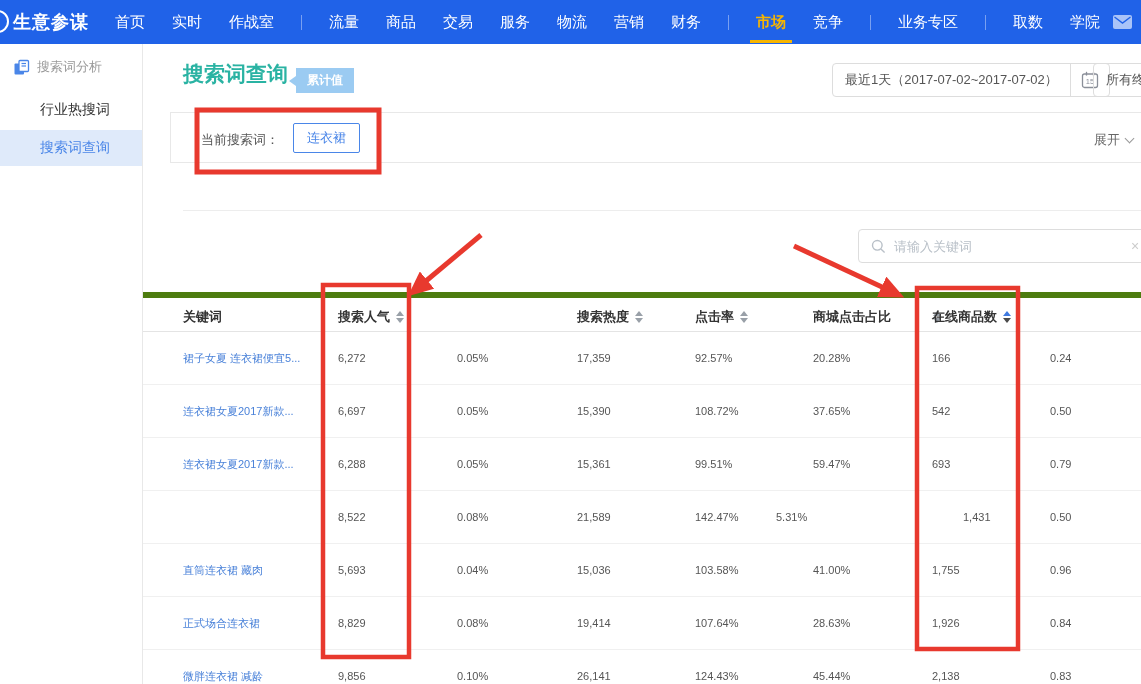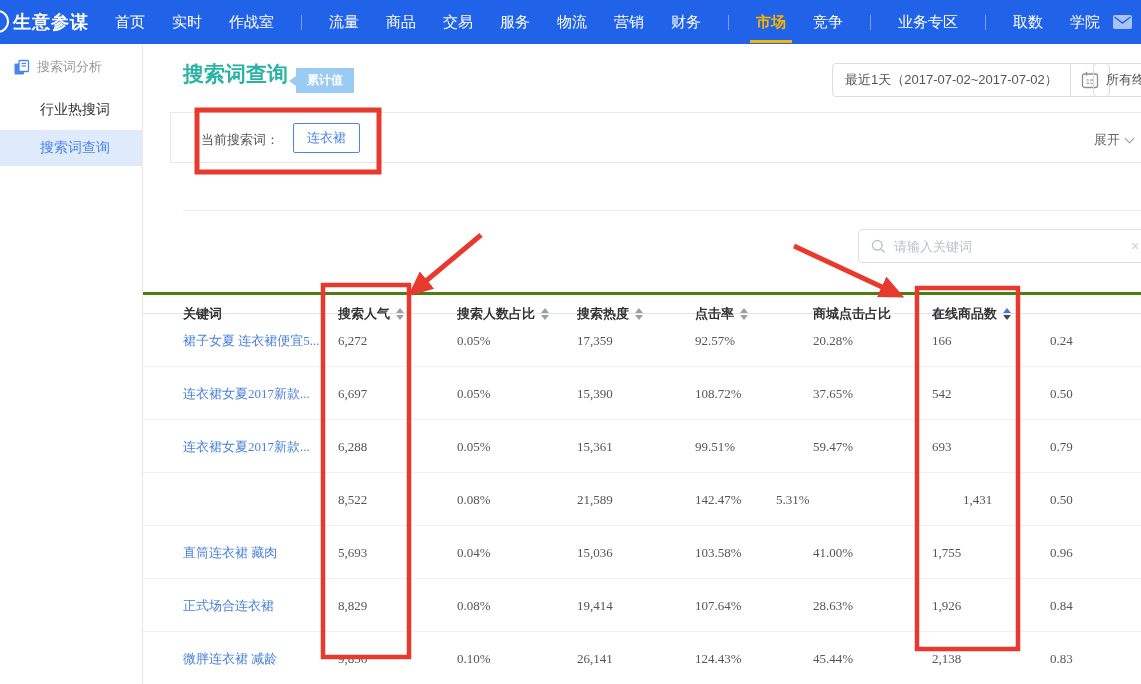--- a/index.html
+++ b/index.html
@@ -63,25 +63,25 @@
   .searchbox { position:absolute; left:858px; top:229px; width:300px; height:34px; border:1px solid #ddd;
                border-radius:4px; display:flex; align-items:center; background:#fff; }
   .searchbox svg { margin-left:12px; flex:none; }
   .searchbox input { border:none; outline:none; flex:1; font-size:13px; color:#333; margin-left:8px;
                      font-family:"Liberation Sans", sans-serif; background:transparent; }
   .searchbox input::placeholder { color:#b9c0c8; }
   .search-clear { position:absolute; left:272px; top:8px; color:#ccc; font-size:14px; cursor:pointer; }
 
   
   .table { position:absolute; left:143px; top:292px; width:998px; }
-  .thead { position:relative; height:22px; border-top:3px solid #4d7c0f; border-bottom:1px solid #e4e4e4; }
+  .thead { position:relative; height:40px; border-top:6px solid #4d7c0f; border-bottom:1px solid #e4e4e4; }
   .th { position:absolute; top:0; height:38px; display:flex; align-items:center; font-size:13px;
         font-weight:bold; color:#333; white-space:nowrap; }
   .tr { position:relative; height:53px; border-bottom:1px solid #f0f0f0; }
-  .td { position:absolute; top:0; line-height:53px; font-size:13px; color:#555; white-space:nowrap;font-family:Liberation Serif, serif; }
+  .td { position:absolute; top:0; line-height:53px; font-size:11px; color:#555; white-space:nowrap; }
   .td.kw { color:#4a82d9; cursor:pointer; }
   .sort { display:inline-flex; flex-direction:column; gap:2px; margin-left:6px; cursor:pointer; }
   .sort i { display:block; width:0; height:0; border-left:4px solid transparent; border-right:4px solid transparent; }
   .sort .up { border-bottom:5px solid #99a0a8; }
   .sort .dn { border-top:5px solid #99a0a8; }
   .sort.asc .up { border-bottom-color:#3f7ae0; }
   .sort.asc .dn { border-top-color:#4a4a4a; }
 
   
   .annotations { position:absolute; top:0; left:0; pointer-events:none; }
@@ -179,27 +179,20 @@
         <div class="th" style="left: 40px;">
           <span>关键词</span>
         </div>
         <div class="th" style="left: 195px;">
           <span>搜索人气</span>
           <span class="sort">
             <i class="up"></i>
             <i class="dn"></i>
           </span>
         </div>
-        <div class="th" style="left: 314px;">
-          <span>搜索人数占比</span>
-          <span class="sort">
-            <i class="up"></i>
-            <i class="dn"></i>
-          </span>
-        </div>
         <div class="th" style="left: 434px;">
           <span>搜索热度</span>
           <span class="sort">
             <i class="up"></i>
             <i class="dn"></i>
           </span>
         </div>
         <div class="th" style="left: 552px;">
           <span>点击率</span>
           <span class="sort">

